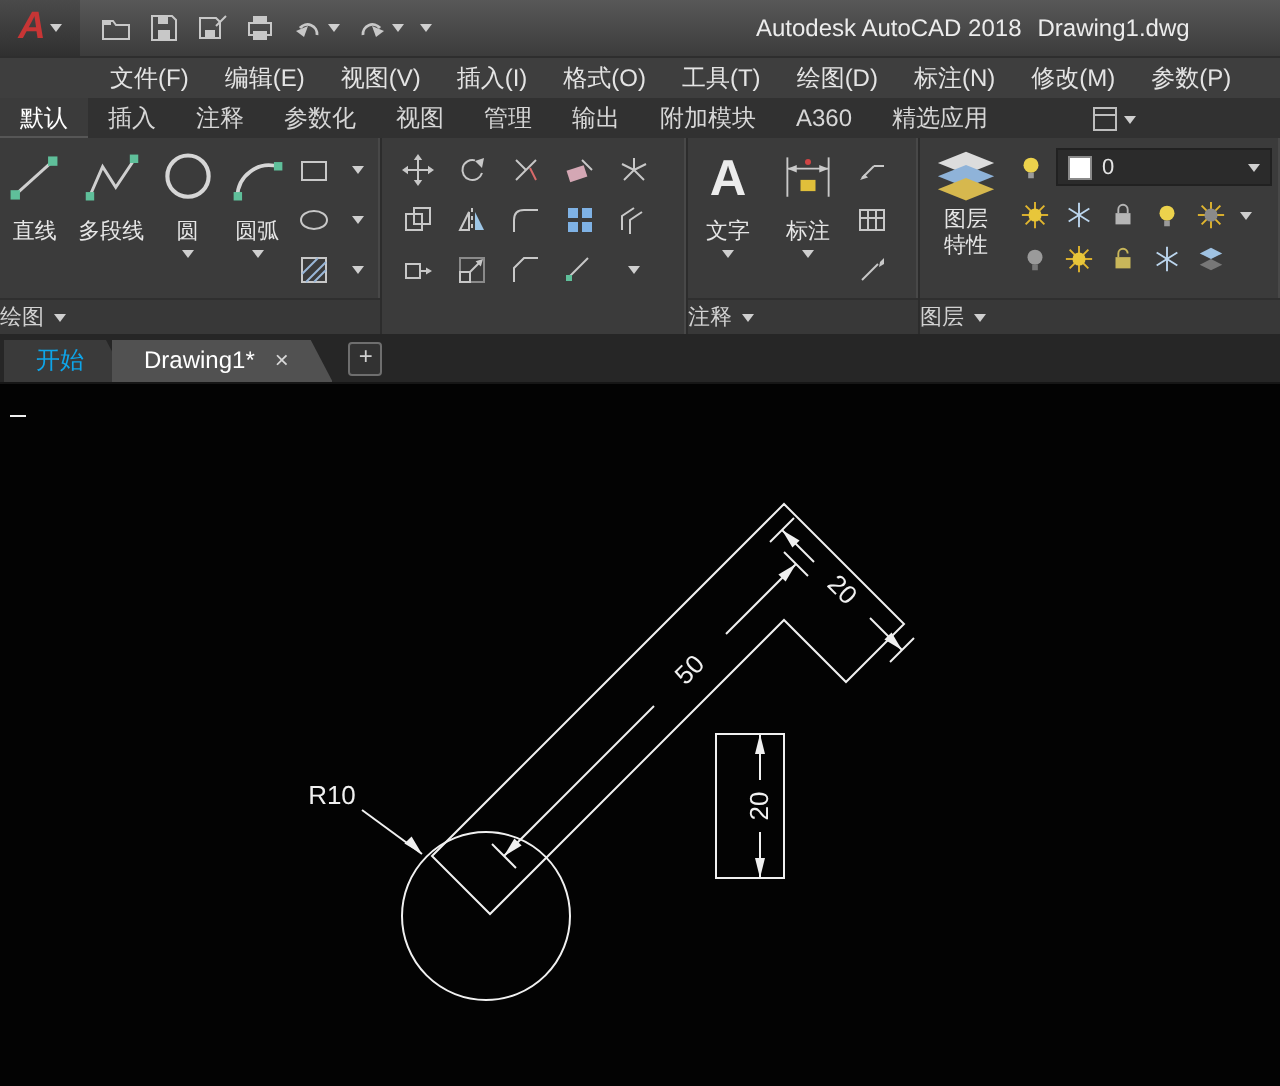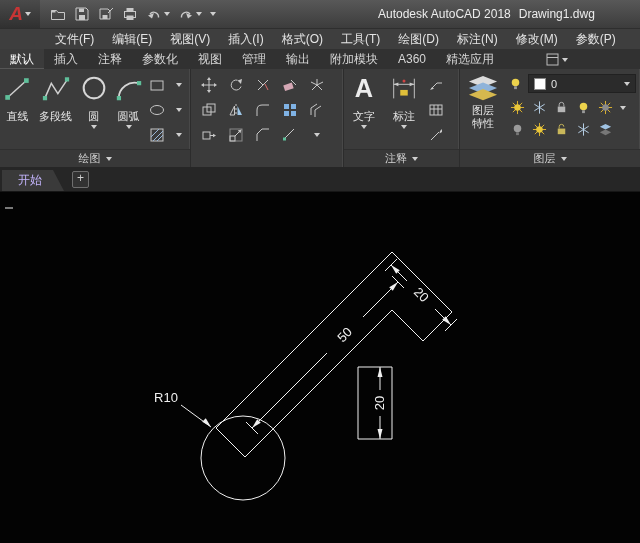--- a/index.html
+++ b/index.html
@@ -32,21 +32,21 @@
           font-size:12px;color:#d6d6d6;white-space:nowrap;flex:none;}
   .rtab{padding:2px 10px 2px;line-height:16px;}
   .rtab.active{background:#3b3b3b;color:#fff;box-shadow:0 -1px 0 #565656 inset;}
   .ribbon-opt{margin-left:auto;margin-right:72px;display:flex;align-items:center;gap:3px;padding-bottom:3px;}
 
   
   .ribbon{height:98px;background:#3b3b3b;display:flex;flex:none;overflow:hidden;}
   .panel{position:relative;height:98px;border-right:1px solid #2c2c2c;box-shadow:-1px 0 0 #484848 inset;}
   .pbody{height:80px;display:flex;align-items:flex-start;}
   .pfoot{position:absolute;bottom:0;left:0;right:0;height:17px;background:#383838;border-top:1px solid #2f2f2f;
-         display:flex;align-items:center;justify-content:center;gap:5px;font-size:11px;color:#d2d2d2;}
+         display:flex;align-items:center;justify-content:flex-start;gap:5px;font-size:11px;color:#d2d2d2;}
   .tool-big{width:37px;display:flex;flex-direction:column;align-items:center;padding-top:5px;
             font-size:11px;color:#e6e6e6;}
   .tool-big svg{width:30px;height:30px;flex:none;}
   .tlabel{margin-top:6px;line-height:13px;white-space:nowrap;}
   .tool-big .carw{margin-top:2px;}
   .mgrid{display:grid;grid-auto-rows:25px;align-content:start;padding-top:3px;}
   .g5{grid-template-columns:repeat(5,27px);}
   .g2{grid-template-columns:repeat(2,22px);}
   .cell{display:flex;align-items:center;justify-content:center;gap:2px;}
 
@@ -59,21 +59,21 @@
   .combo{height:17px;background:#2b2b2b;border:1px solid #212121;display:flex;align-items:center;gap:5px;
          padding:0 5px;flex:1;color:#e4e4e4;font-size:11px;}
   .combo .sw{width:10px;height:10px;background:#fff;border:1px solid #8a8a8a;}
   .combo .carw{margin-left:auto;}
   .lay-row{display:flex;gap:7px;margin-top:7px;align-items:center;padding-left:2px;}
   .lay-row svg{width:15px;height:15px;}
 
   
   .filetabs{height:24px;background:#262626;display:flex;align-items:flex-end;padding-left:2px;flex:none;
             border-bottom:1px solid #161616;}
-  .ftab{height:21px;line-height:21px;padding:0 22px 0 16px;background:#3a3a3a;color:#c4b5fd;font-size:12px;
+  .ftab{height:21px;line-height:21px;padding:0 22px 0 16px;background:#3a3a3a;color:#0ea5e9;font-size:12px;
         clip-path:polygon(0 0,calc(100% - 11px) 0,100% 100%,0 100%);margin-right:-8px;white-space:nowrap;}
   .ftab.active{background:#515151;color:#fff;z-index:2;display:flex;align-items:center;gap:10px;}
   .ftab .x{color:#d8d8d8;font-size:12px;line-height:21px;}
   .plusbtn{width:15px;height:15px;margin:0 0 3px 16px;border:1px solid #6e6e6e;border-radius:2px;color:#cfcfcf;
            font-size:12px;line-height:13px;text-align:center;background:#323232;}
 
   
   .canvas{position:relative;flex:1;background:#030303;overflow:hidden;}
   .canvas svg{position:absolute;left:0;top:0;}
   .draw line,.draw path,.draw circle{stroke:#f0f0f0;fill:none;stroke-width:1;}
@@ -502,20 +502,24 @@
         <span>图层</span>
         <i class="carw"></i>
       </div>
     </div>
   </div>
 
   <div class="filetabs">
     <div class="ftab">
       <span>开始</span>
     </div>
+    <div class="ftab active">
+      <span>Drawing1*</span>
+      <span class="x">×</span>
+    </div>
     <div class="plusbtn">+</div>
   </div>
 
   <div class="canvas">
     <svg class="draw" width="640" height="353" viewBox="0 0 640 353">
 
       <line x1="5" y1="16" x2="13" y2="16"></line>
 
       <circle cx="243" cy="266" r="42"></circle>
 

